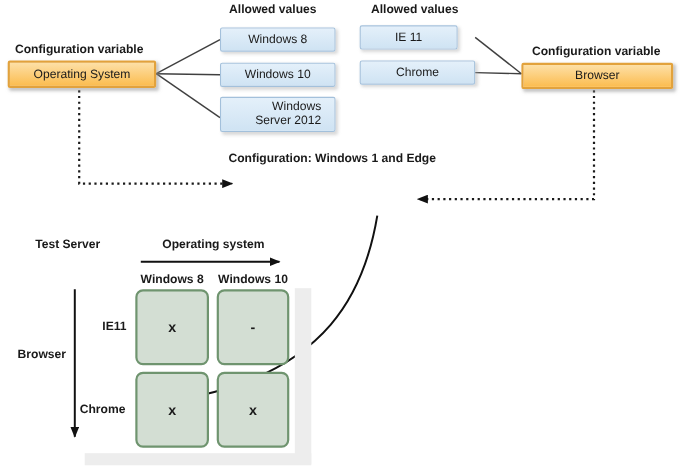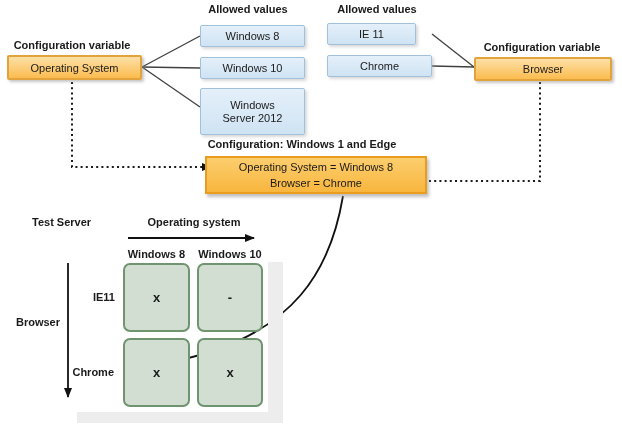--- a/index.html
+++ b/index.html
@@ -3,21 +3,21 @@
 <meta charset="utf-8">
 <style>
   html,body{margin:0;padding:0;background:#fff;}
   #stage{
     position:relative;width:622px;height:425px;background:#fff;overflow:hidden;
     font-family:"Liberation Sans",sans-serif;color:#1a1a1a;
   }
   .abs{position:absolute;}
   .lbl{font-size:11px;line-height:13px;white-space:nowrap;font-weight:bold;}
   .bold{font-weight:bold;}
-  .center{display:flex;align-items:center;justify-content:center;text-align:center;}
+  .center{display:flex;align-items:center;justify-content:center;text-align:right;}
   .right{text-align:right;}
 
   .var-box{
     box-sizing:border-box;
     border:2px solid var(--variable_box_border,#E2A23C);
     background:linear-gradient(180deg,var(--variable_box_fill_top,#FDE0A7),var(--variable_box_fill_bottom,#FBBC4F));
     border-radius:2px;
     box-shadow:2px 2px 3px rgba(150,150,150,.55);
     font-size:11px;
   }
@@ -79,34 +79,30 @@
     <path class="axis-line" d="M128,238 L254,238" marker-end="url(#arr)"></path>
     <path class="axis-line" d="M68,263 L68,397" marker-end="url(#arr)"></path>
   </svg>
 
   <div class="abs lbl center" style="left:5px;top:39px;width:134px;">Configuration variable</div>
   <div class="abs var-box center" style="left:7px;top:55px;width:135px;height:25px;">Operating System</div>
 
   <div class="abs lbl bold center" style="left:193px;top:3px;width:110px;">Allowed values</div>
   <div class="abs val-box center" style="left:200px;top:25px;width:105px;height:22px;">Windows 8</div>
   <div class="abs val-box center" style="left:200px;top:57px;width:105px;height:22px;">Windows 10</div>
-  <div class="abs val-box center" style="left:200px;top:88px;width:105px;height:47px;padding:2px 12px;">Windows Server 2012</div>
+  <div class="abs val-box center" style="left:200px;top:88px;width:105px;height:32px;padding:2px 12px;">Windows Server 2012</div>
 
   <div class="abs lbl bold center" style="left:322px;top:3px;width:110px;">Allowed values</div>
   <div class="abs val-box center" style="left:327px;top:23px;width:89px;height:22px;">IE 11</div>
   <div class="abs val-box center" style="left:327px;top:55px;width:105px;height:22px;">Chrome</div>
 
   <div class="abs lbl center" style="left:472px;top:41px;width:140px;">Configuration variable</div>
   <div class="abs var-box center" style="left:474px;top:57px;width:138px;height:24px;">Browser</div>
 
   <div class="abs lbl bold center" style="left:182px;top:138px;width:240px;">Configuration: Windows 1 and Edge</div>
-  <div class="abs config-box" style="left:205px;top:156px;width:222px;height:38px;">
-    <div>Operating System = Windows 8</div>
-    <div>Browser = Chrome</div>
-  </div>
 
   <div class="abs lbl bold" style="left:32px;top:216px;">Test Server</div>
   <div class="abs lbl center" style="left:128px;top:216px;width:132px;">Operating system</div>
 
   <div class="abs lbl center" style="left:123px;top:248px;width:67px;">Windows 8</div>
   <div class="abs lbl center" style="left:197px;top:248px;width:66px;">Windows 10</div>
 
   <div class="abs shadow-strip" style="left:268px;top:262px;width:15px;height:160px;"></div>
   <div class="abs shadow-strip" style="left:77px;top:412px;width:206px;height:11px;"></div>
 

